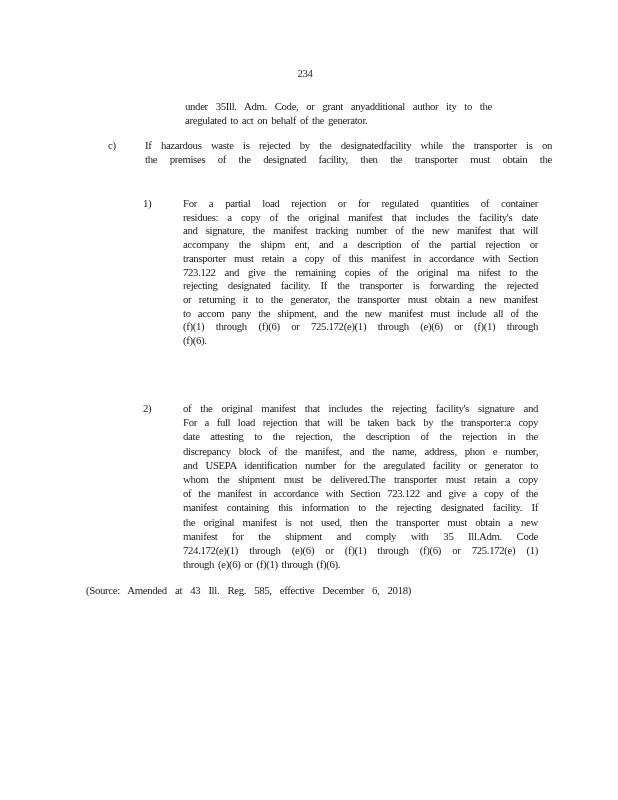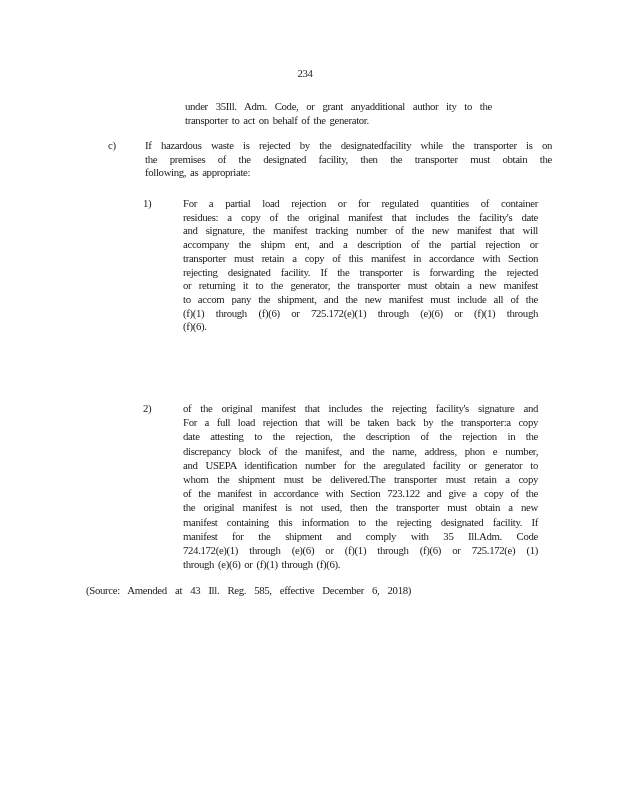--- a/index.html
+++ b/index.html
@@ -66,60 +66,60 @@
 </style>
 </head>
 <body>
 
 <div class="page">
 
   <div class="page-number">234</div>
 
   <div class="intro">
       <div class="jline">under 35Ill. Adm. Code, or grant anyadditional author ity to the</div>
-      <div class="jline last">transporter to act on behalf of the generator.</div>
+      <div class="jline last">aregulated to act on behalf of the generator.</div>
     </div>
 
   <div class="hang sec-c">
     <div class="label">c)</div>
     <div class="body">
         <div class="jline">If hazardous waste is rejected by the designatedfacility while the transporter is on</div>
         <div class="jline">the premises of the designated facility, then the transporter must obtain the</div>
-        <div class="jline last">following, as appropriate:</div>
       </div>
   </div>
 
   <div class="hang item item-1">
     <div class="label">1)</div>
     <div class="body">
         <div class="jline">For a partial load rejection or for regulated quantities of container</div>
         <div class="jline">residues: a copy of the original manifest that includes the facility's date</div>
         <div class="jline">and signature, the manifest tracking number of the new manifest that will</div>
         <div class="jline">accompany the shipm ent, and a description of the partial rejection or</div>
         <div class="jline">transporter must retain a copy of this manifest in accordance with Section</div>
+        <div class="jline">723.122 and give the remaining copies of the original ma nifest to the</div>
         <div class="jline">rejecting designated facility. If the transporter is forwarding the rejected</div>
         <div class="jline">or returning it to the generator, the transporter must obtain a new manifest</div>
         <div class="jline">to accom pany the shipment, and the new manifest must include all of the</div>
         <div class="jline">(f)(1) through (f)(6) or 725.172(e)(1) through (e)(6) or (f)(1) through</div>
         <div class="jline last">(f)(6).</div>
       </div>
   </div>
 
   <div class="hang item item-2">
     <div class="label">2)</div>
     <div class="body">
         <div class="jline">of the original manifest that includes the rejecting facility's signature and</div>
         <div class="jline">For a full load rejection that will be taken back by the transporter:a copy</div>
         <div class="jline">date attesting to the rejection, the description of the rejection in the</div>
         <div class="jline">discrepancy block of the manifest, and the name, address, phon e number,</div>
         <div class="jline">and USEPA identification number for the aregulated facility or generator to</div>
         <div class="jline">whom the shipment must be delivered.The transporter must retain a copy</div>
         <div class="jline">of the manifest in accordance with Section 723.122 and give a copy of the</div>
+        <div class="jline">manifest containing this information to the rejecting designated facility. If</div>
         <div class="jline">the original manifest is not used, then the transporter must obtain a new</div>
-        <div class="jline">manifest containing this information to the rejecting designated facility. If</div>
         <div class="jline">manifest for the shipment and comply with 35 Ill.Adm. Code</div>
         <div class="jline">724.172(e)(1) through (e)(6) or (f)(1) through (f)(6) or 725.172(e) (1)</div>
         <div class="jline last">through (e)(6) or (f)(1) through (f)(6).</div>
       </div>
   </div>
 
   <div class="source">
       <div class="jline last">(Source: Amended at 43 Ill. Reg. 585, effective December 6, 2018)</div>
     </div>
 

